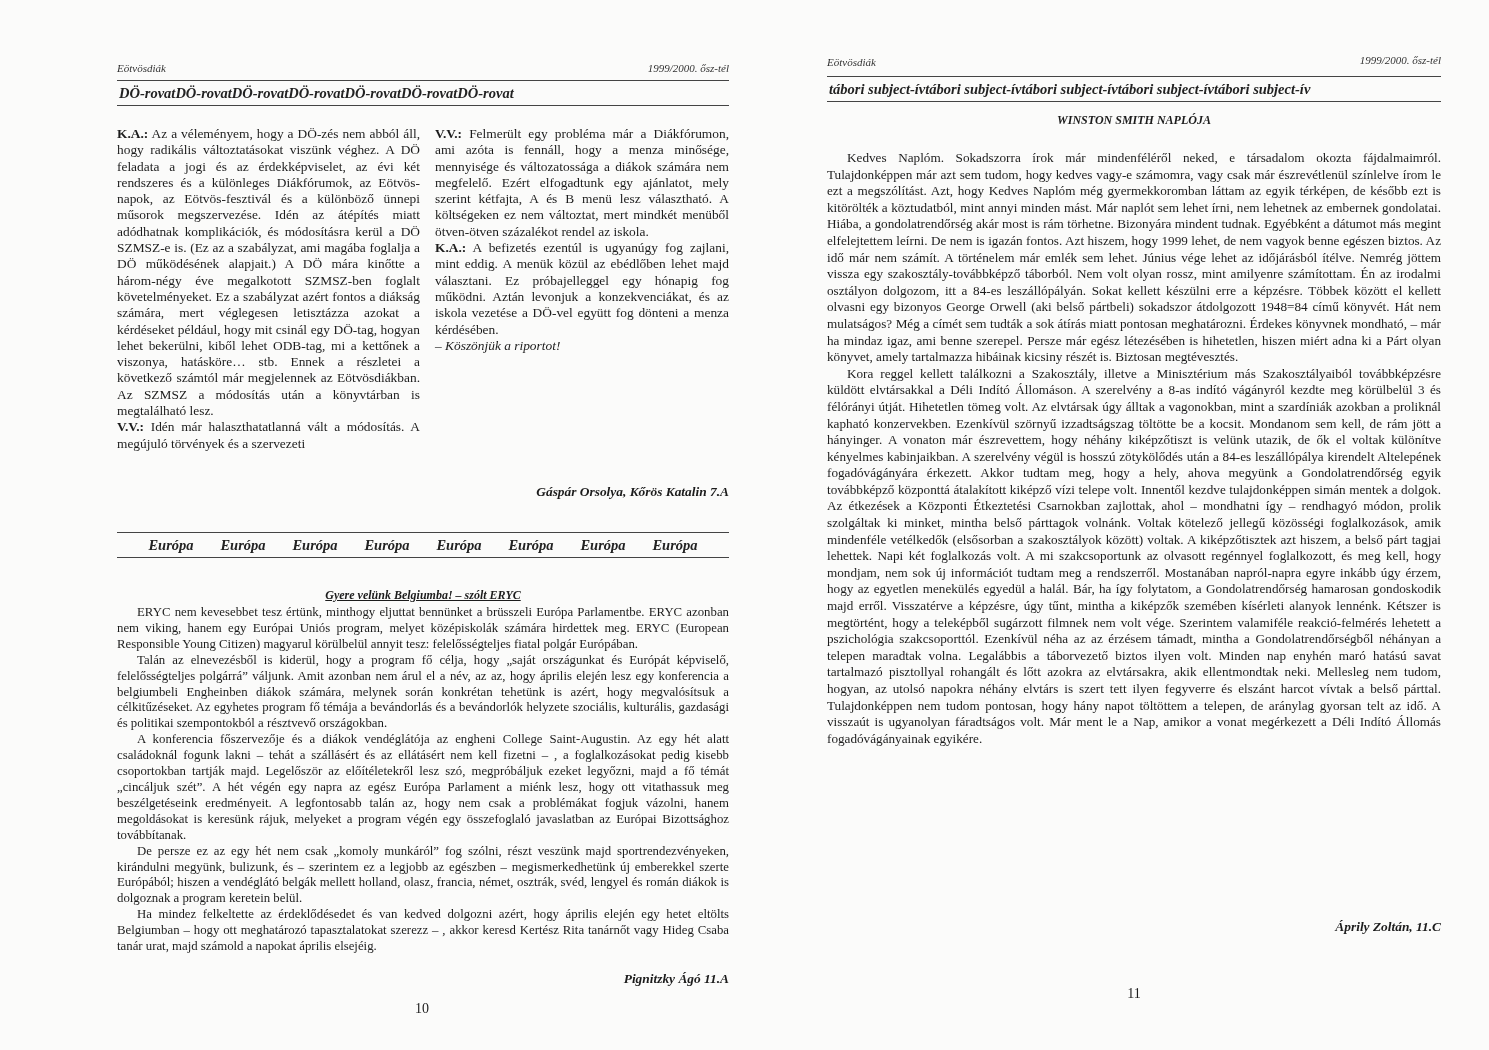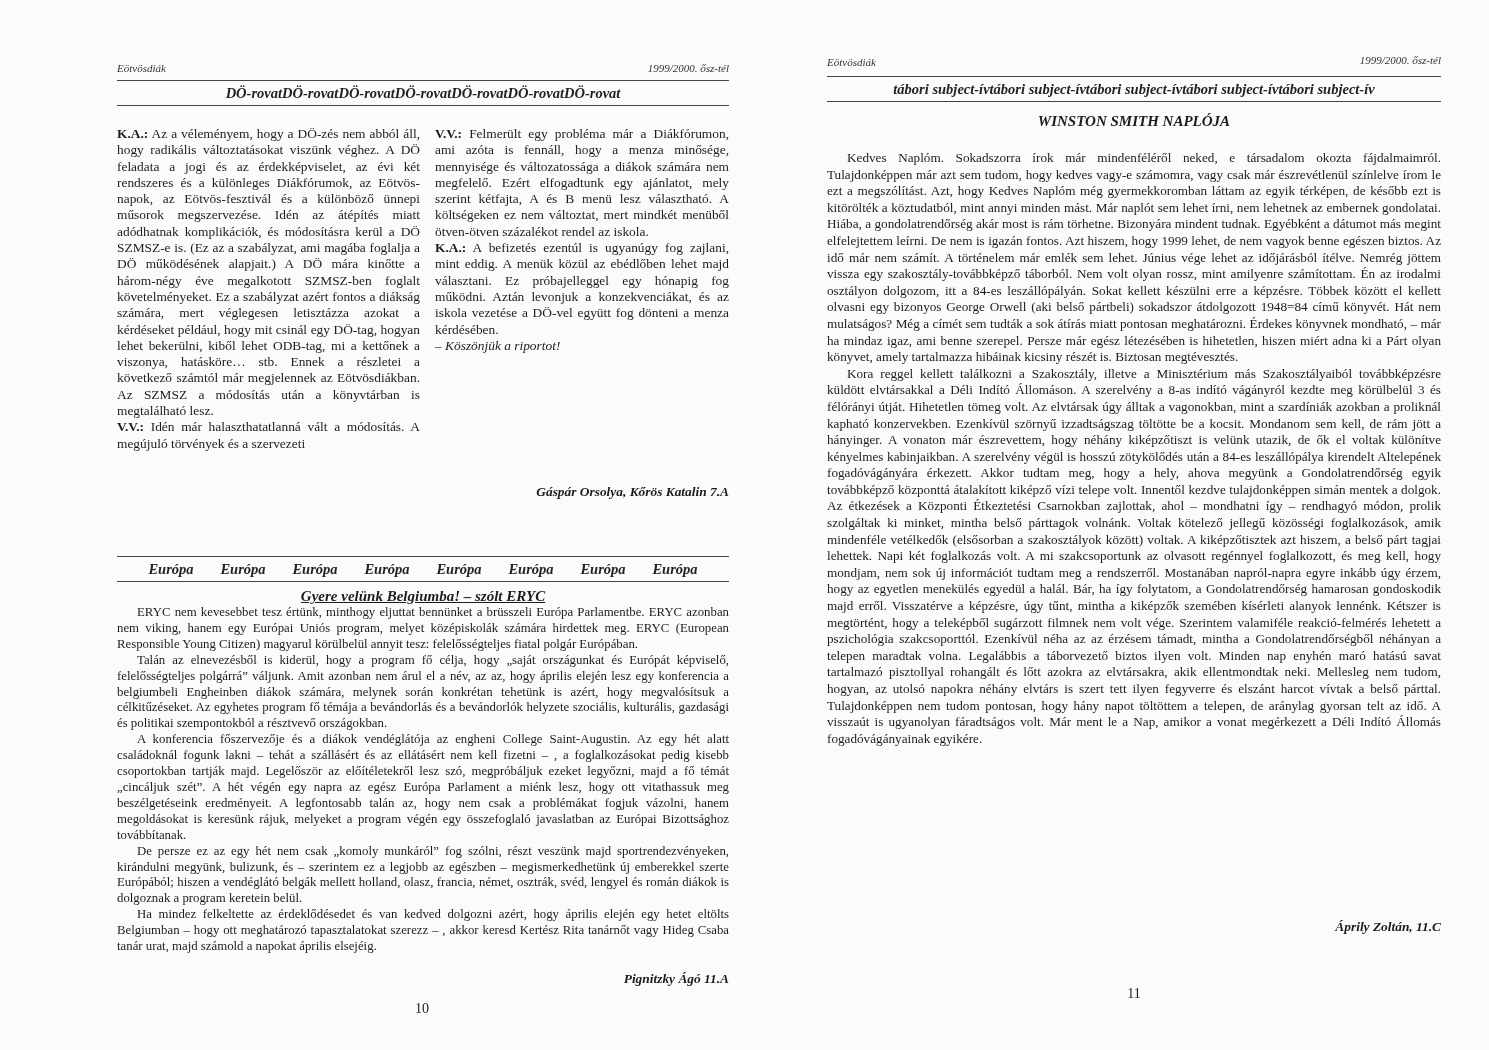--- a/index.html
+++ b/index.html
@@ -14,38 +14,38 @@
     position: absolute; top: 46px; font-style: italic; font-size: 11px; color: #333;
   }
   .rh-left { left: 0; }
   .rh-right { right: 0; }
   .content { position: absolute; top: 0; }
   #page-left .content { left: 117px; width: 612px; }
   #page-right .content { left: 82px; width: 614px; }
   .banner {
     position: absolute; left: 0; right: 0; height: 26px;
     border-top: 1.6px solid #444; border-bottom: 1.6px solid #444;
-    display: flex; justify-content: center; align-items: center;
+    display: flex; justify-content: flex-start; align-items: center;
     font-style: italic; font-weight: bold; font-size: 14.5px; color: #222;
     padding: 8px 2px; box-sizing: border-box;
   }
   .banner.europa { justify-content: space-around; padding: 0 18px; }
   .col {
     position: absolute; font-size: 13.4px; line-height: 16.3px; text-align: justify;
     hyphens: manual;
   }
   .col p { margin: 0; }
   .q { font-style: italic; }
   .speaker { font-weight: bold; }
   .signature {
     position: absolute; right: 0; font-style: italic; font-weight: bold; font-size: 13.4px;
   }
   .article-title {
     position: absolute; left: 0; right: 0; text-align: center;
-    font-style: italic; font-size: 15px; font-weight: bold;
+    font-style: italic; font-size: 12px; font-weight: bold;
   }
   .body-text {
     position: absolute; left: 0; right: 0; font-size: 12.8px; line-height: 15.9px;
     text-align: justify;
   }
   .body-text p { margin: 0; text-indent: 20px; }
   .page-number {
     position: absolute; width: 100px; text-align: center; font-size: 14px;
   }
   .right-body { font-size: 13.2px; line-height: 16.6px; }
@@ -74,21 +74,21 @@
     </div>
 
     <div class="col" style="left:318px; top:110px; width:294px;">
       <p><span class="speaker">V.V.:</span><span> Felmerült egy probléma már a Diákfórumon, ami azóta is fennáll, hogy a menza minősége, mennyisége és változatossága a diákok számára nem megfelelő. Ezért elfogadtunk egy ajánlatot, mely szerint kétfajta, A és B menü lesz választható. A költségeken ez nem változtat, mert mindkét menüből ötven-ötven százalékot rendel az iskola.</span></p>
       <p><span class="speaker">K.A.:</span><span> A befizetés ezentúl is ugyanúgy fog zajlani, mint eddig. A menük közül az ebédlőben lehet majd választani. Ez próbajelleggel egy hónapig fog működni. Aztán levonjuk a konzekvenciákat, és az iskola vezetése a DÖ-vel együtt fog dönteni a menza kérdésében.</span></p>
       <p class="q">– Köszönjük a riportot!</p>
     </div>
 
     <span class="signature" style="top:468px;">Gáspár Orsolya, Kőrös Katalin 7.A</span>
 
-    <div class="banner europa" style="top:540px;">
+    <div class="banner europa" style="top:516px;">
       <span>Európa</span>
       <span>Európa</span>
       <span>Európa</span>
       <span>Európa</span>
       <span>Európa</span>
       <span>Európa</span>
       <span>Európa</span>
       <span>Európa</span>
     </div>
 

